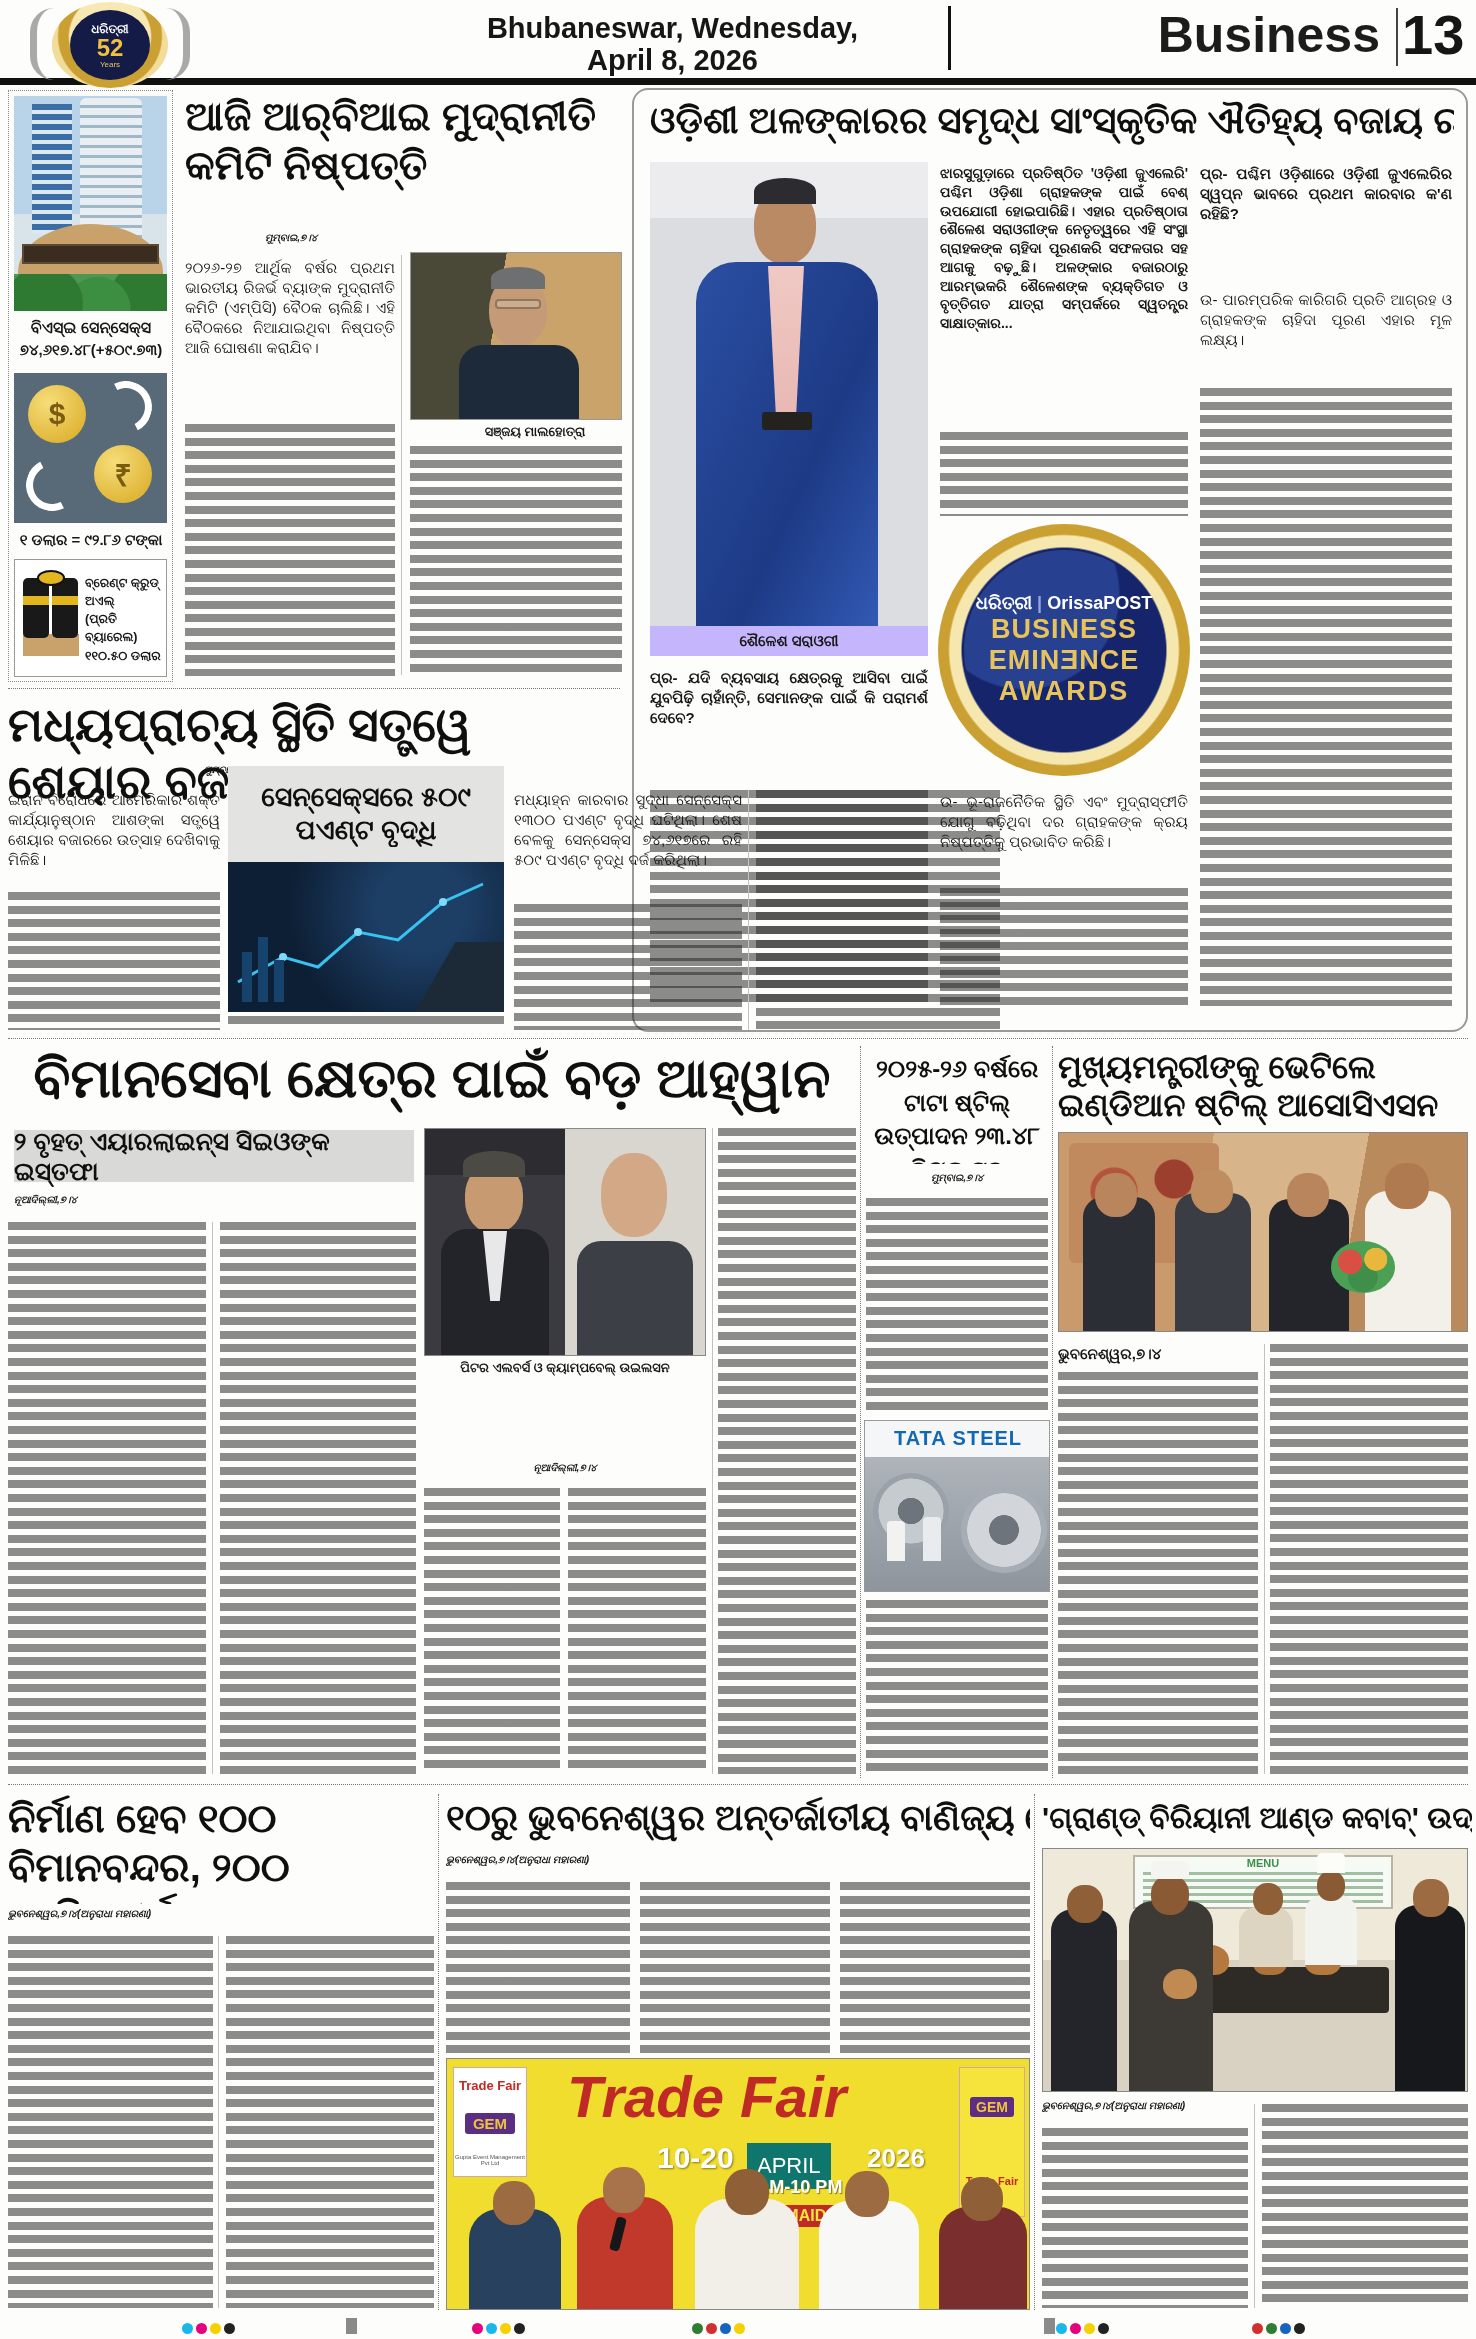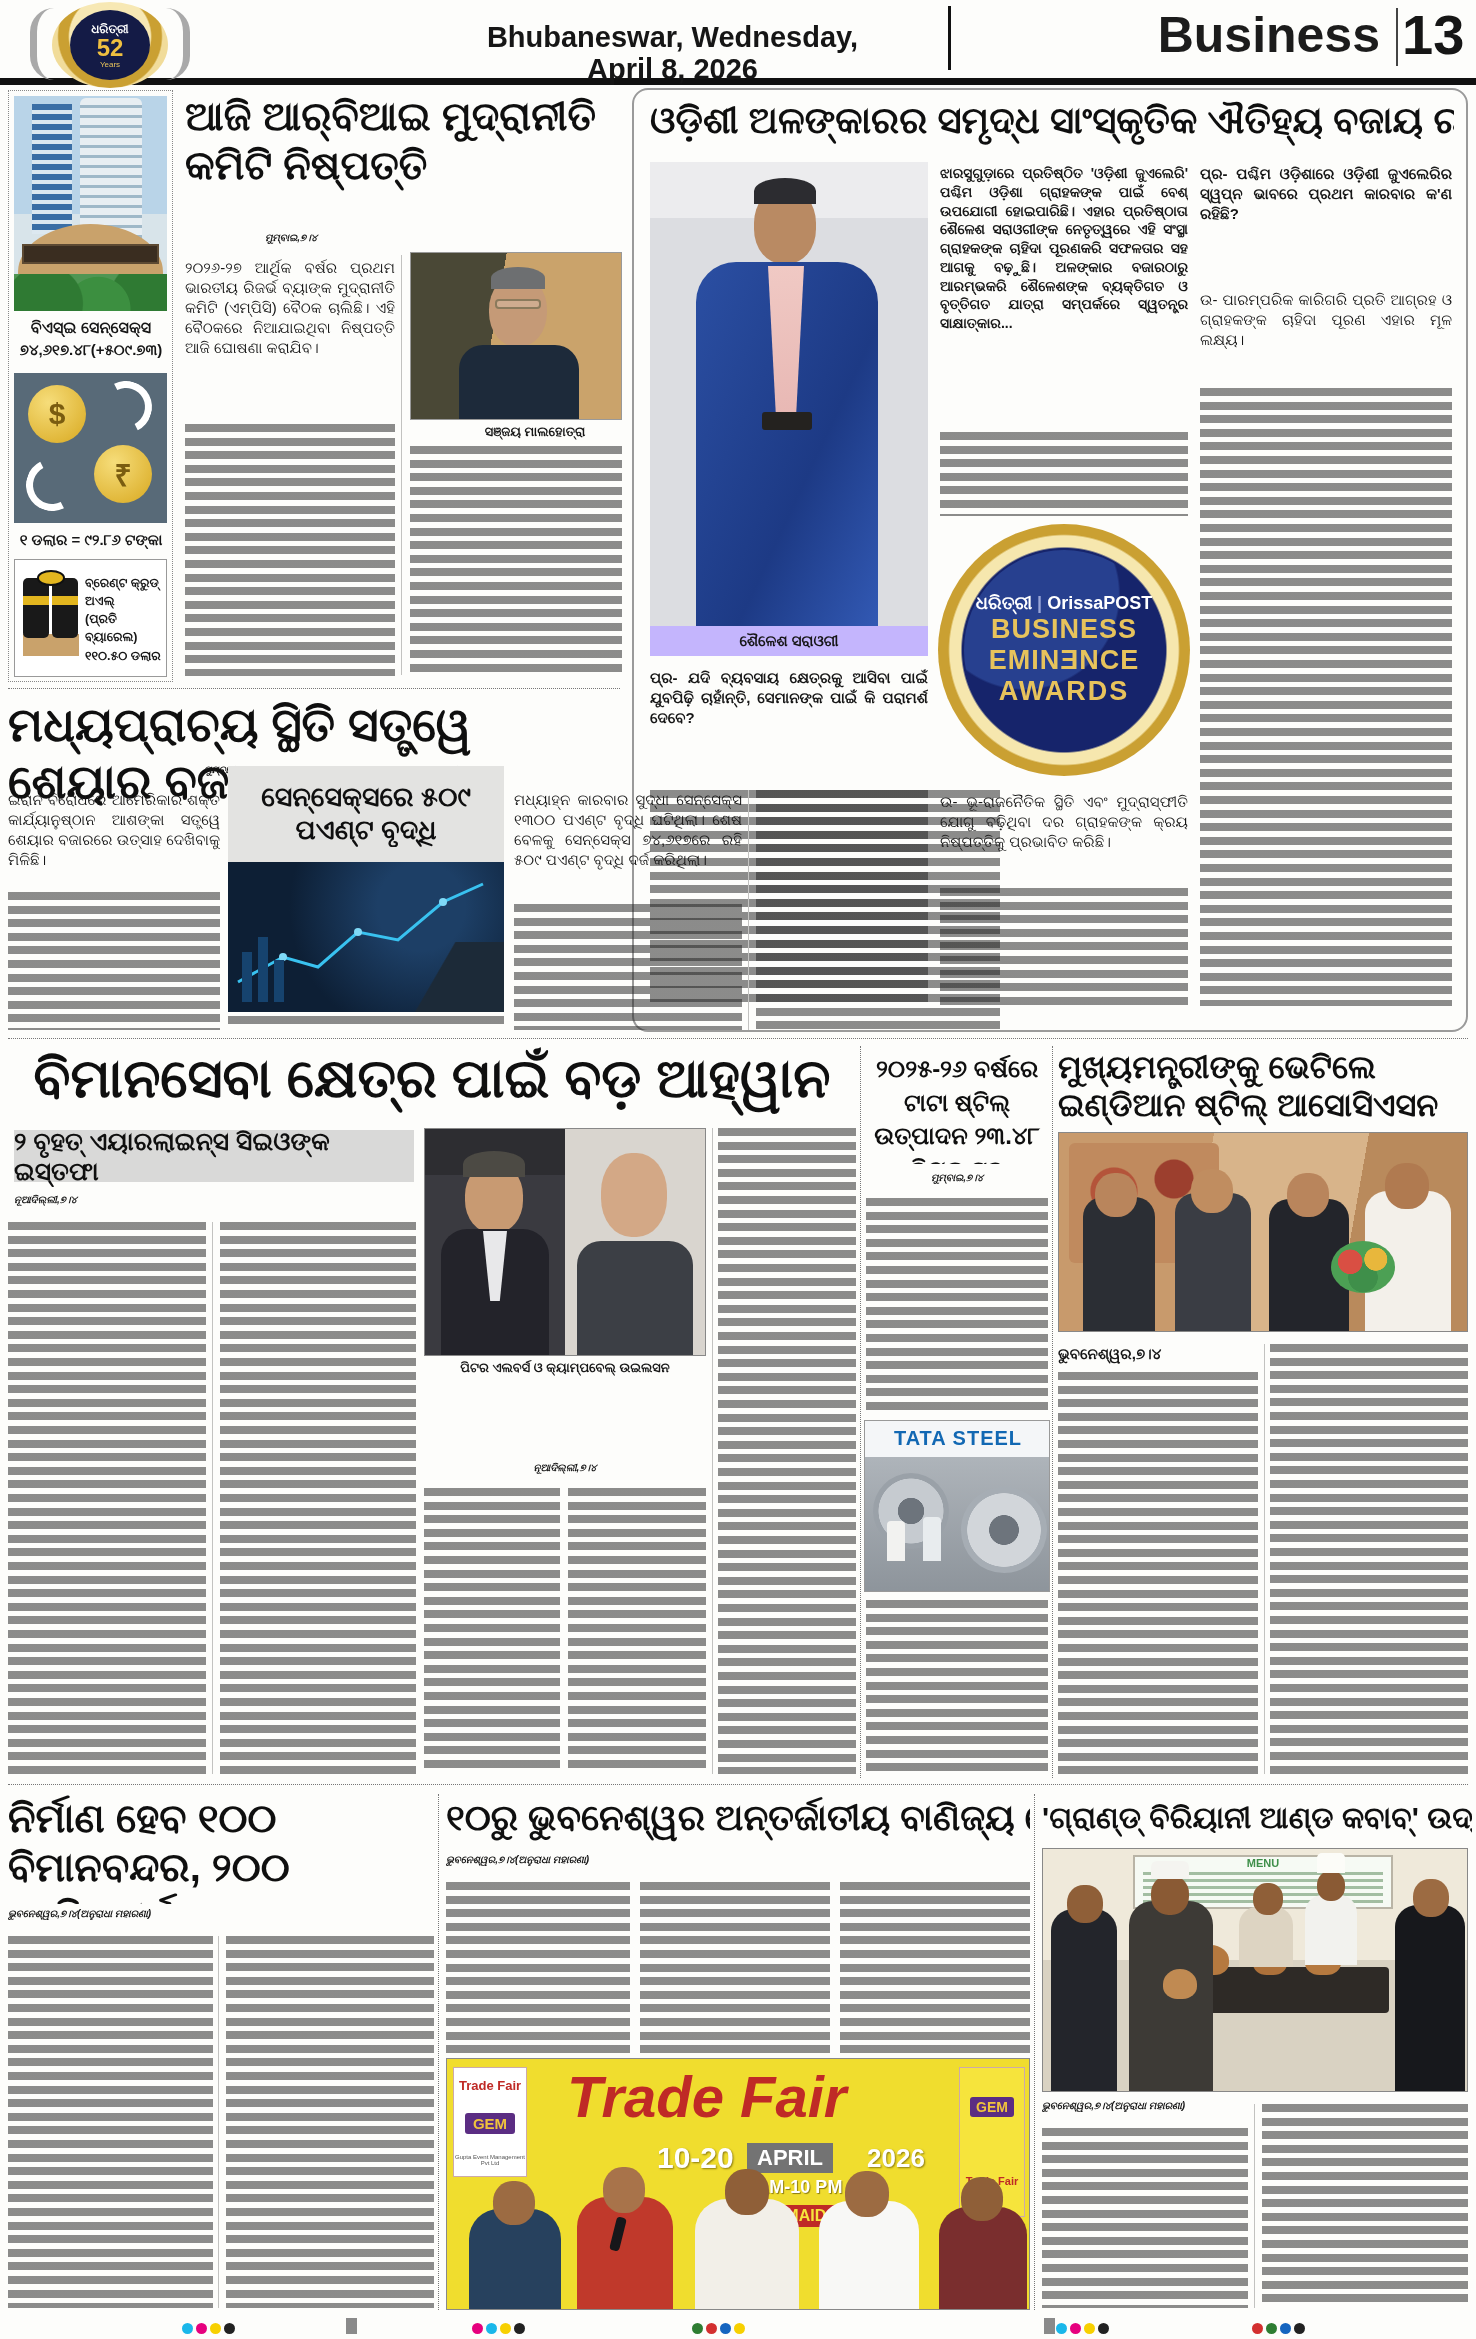--- a/index.html
+++ b/index.html
@@ -31,21 +31,21 @@
     <div class="abs" style="left:0;top:6px;width:30px;height:72px;border-left:7px solid #a9a9a9;border-radius:24px 0 0 24px;"></div>
     <div class="abs" style="right:0;top:6px;width:30px;height:72px;border-right:7px solid #a9a9a9;border-radius:0 24px 24px 0;"></div>
     <div class="abs" style="left:22px;top:0;width:116px;height:86px;border-radius:50%;background:radial-gradient(circle at 50% 40%,#f7e8b4 0 52%,#caa032 54% 66%,#f1dc9a 68% 78%,#a87d1e 80% 100%);"></div>
     <div class="abs" style="left:40px;top:8px;width:80px;height:70px;border-radius:50%;background:#141b46;display:flex;flex-direction:column;align-items:center;justify-content:center;color:#fff;">
       <div style="font-size:12px;font-weight:700;">ଧରିତ୍ରୀ</div>
       <div style="font-size:24px;font-weight:700;color:#f0c040;line-height:1;">52</div>
       <div style="font-size:8px;color:#e7c35c;">Years</div>
     </div>
   </div>
 
-  <div class="abs" style="left:400px;top:22px;width:545px;text-align:center;font-weight:700;font-size:29px;line-height:1.1;">
+  <div class="abs" style="left:400px;top:13px;width:545px;text-align:center;font-weight:700;font-size:29px;line-height:1.1;">
     <div>Bhubaneswar, Wednesday,</div>
     <div>April 8, 2026</div>
   </div>
   <div class="abs" style="left:948px;top:6px;width:3px;height:64px;background:#111;"></div>
   <div class="abs" style="left:1090px;top:6px;width:290px;text-align:right;font-size:50px;font-weight:700;color:#1c1c1c;">Business</div>
   <div class="abs" style="left:1396px;top:8px;width:2px;height:58px;background:#444;"></div>
   <div class="abs" style="left:1402px;top:2px;width:70px;font-size:56px;font-weight:700;">13</div>
 
   <div class="abs" style="left:8px;top:90px;width:165px;height:592px;border:1.5px dotted #888;">
     <div class="abs ph" style="left:5px;top:5px;width:153px;height:215px;background:linear-gradient(to bottom,#b9d4e8 0 55%,#d8e4ea 55% 100%);">
@@ -237,21 +237,21 @@
   <div class="abs dotv" style="left:438px;top:1794px;height:516px;"></div>
   <div class="abs hl" style="left:446px;top:1796px;width:584px;height:52px;font-size:36px;text-align:center;white-space:nowrap;">୧୦ରୁ ଭୁବନେଶ୍ୱର ଅନ୍ତର୍ଜାତୀୟ ବାଣିଜ୍ୟ ମେଳା</div>
   <div class="abs dl" style="left:446px;top:1854px;width:290px;text-align:left;"><u>ଭୁବନେଶ୍ୱର,୭।୪(ଅନୁରାଧା ମହାରଣା)</u></div>
   <div class="abs tfill" style="left:446px;top:1882px;width:184px;height:172px;"></div>
   <div class="abs tfill" style="left:640px;top:1882px;width:190px;height:172px;"></div>
   <div class="abs tfill" style="left:840px;top:1882px;width:190px;height:172px;"></div>
 
   <div class="abs ph" style="left:446px;top:2058px;width:584px;height:252px;border:1px solid #888;background:#f0dd2e;">
     <div class="abs" style="left:120px;top:4px;width:420px;font-size:58px;font-weight:700;color:#bf2a26;font-style:italic;">Trade Fair</div>
     <div class="abs" style="left:210px;top:82px;font-size:30px;font-weight:700;color:#fff;text-shadow:1px 1px 2px #8a7a10;">10-20</div>
-    <div class="abs" style="left:300px;top:84px;background:#737373;color:#fff;font-weight:700;font-size:22px;padding:2px 10px;">APRIL</div>
+    <div class="abs" style="left:300px;top:84px;background:#0f766e;color:#fff;font-weight:400;font-size:22px;padding:10px 10px;">APRIL</div>
     <div class="abs" style="left:420px;top:84px;font-size:26px;font-weight:700;color:#fff;text-shadow:1px 1px 2px #8a7a10;">2026</div>
     <div class="abs" style="left:286px;top:118px;font-size:18px;font-weight:700;color:#fff;text-shadow:1px 1px 1px #8a7a10;">11 AM-10 PM</div>
     <div class="abs" style="left:264px;top:146px;background:#bf2a26;color:#f6e43c;font-weight:700;font-size:16px;padding:2px 8px;">JANATA MAIDAN</div>
     <div class="abs" style="left:6px;top:8px;width:74px;height:110px;background:#fff;border:1px solid #caa;display:flex;flex-direction:column;align-items:center;justify-content:space-around;">
       <div style="color:#bf2a26;font-weight:700;font-size:13px;">Trade Fair</div>
       <div style="background:#5b2d83;color:#f0c33c;font-weight:700;font-size:15px;padding:2px 8px;border-radius:3px;">GEM</div>
       <div style="font-size:6px;color:#555;text-align:center;">Gupta Event Management Pvt Ltd</div>
     </div>
     <div class="abs" style="right:4px;top:8px;width:66px;height:150px;background:#f6e43c;border:1px solid #caa campo;border:1px solid #caa;display:flex;flex-direction:column;align-items:center;justify-content:space-around;">
       <div style="background:#5b2d83;color:#f0c33c;font-weight:700;font-size:14px;padding:2px 6px;border-radius:3px;">GEM</div>

